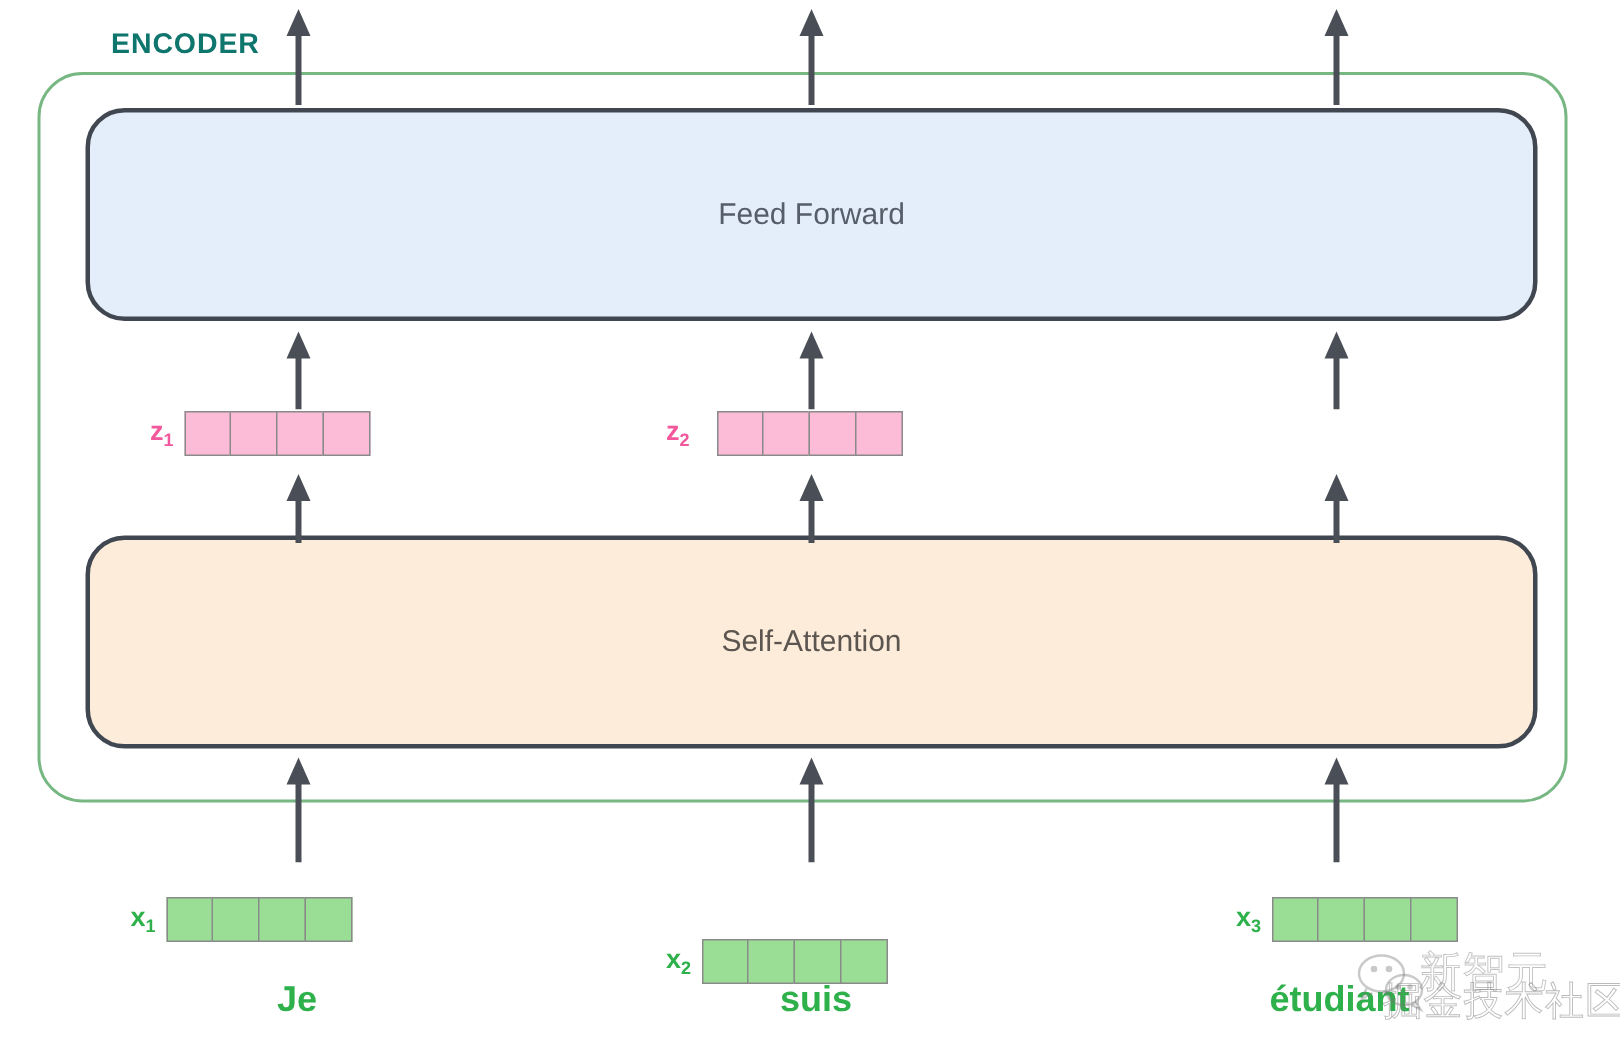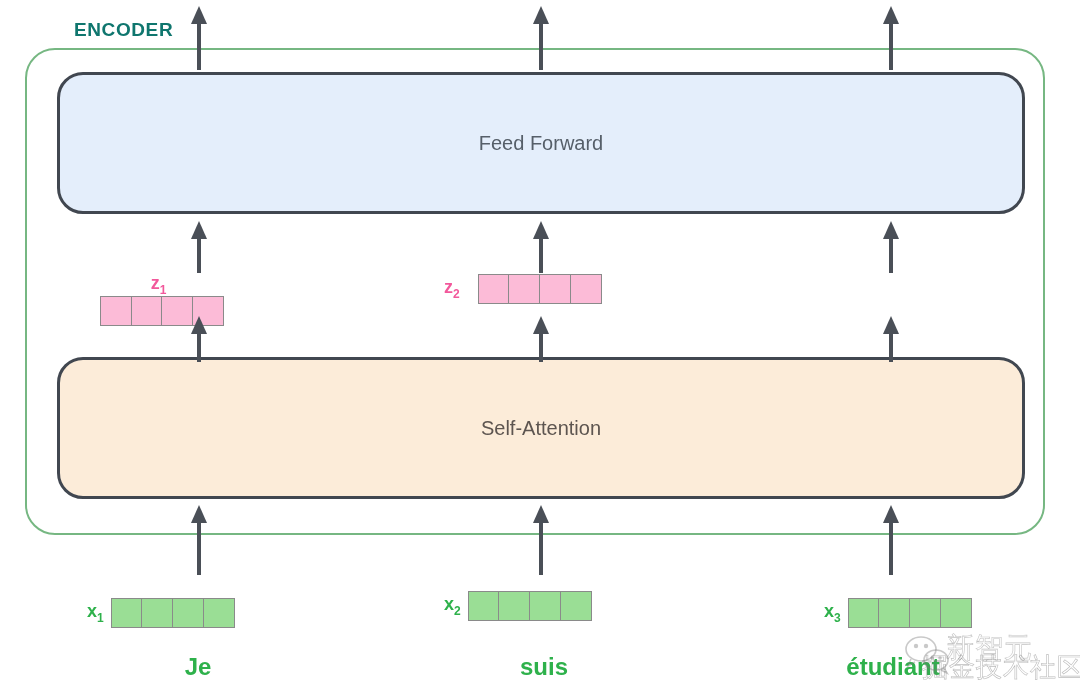--- a/index.html
+++ b/index.html
@@ -206,21 +206,21 @@
       <path d="M9 2 L17 20 L1 20 Z" fill="#4a4f57"></path>
     </svg>
   </div>
   <div class="arrow" style="left:882px; top:219px;">
     <svg width="18" height="54" viewBox="0 0 18 54">
       <path d="M9 54 L9 18" stroke="#4a4f57" stroke-width="4" fill="none"></path>
       <path d="M9 2 L17 20 L1 20 Z" fill="#4a4f57"></path>
     </svg>
   </div>
 
-  <div class="vec-group" style="left:100px; top:274px;flex-direction:column;">
+  <div class="vec-group" style="left:100px; top:274px;">
     <span class="vec-label z">
       <span>z</span><sub>1</sub>
     </span>
     <span class="vec-cells">
       <span class="cell pink"></span>
       <span class="cell pink"></span>
       <span class="cell pink"></span>
       <span class="cell pink"></span>
     </span>
   </div>
@@ -281,21 +281,21 @@
       <span>x</span><sub>1</sub>
     </span>
     <span class="vec-cells">
       <span class="cell green"></span>
       <span class="cell green"></span>
       <span class="cell green"></span>
       <span class="cell green"></span>
     </span>
   </div>
 
-  <div class="vec-group" style="left:444px; top:591px;">
+  <div class="vec-group" style="left:444px; top:626px;">
     <span class="vec-label x">
       <span>x</span><sub>2</sub>
     </span>
     <span class="vec-cells">
       <span class="cell green"></span>
       <span class="cell green"></span>
       <span class="cell green"></span>
       <span class="cell green"></span>
     </span>
   </div>

